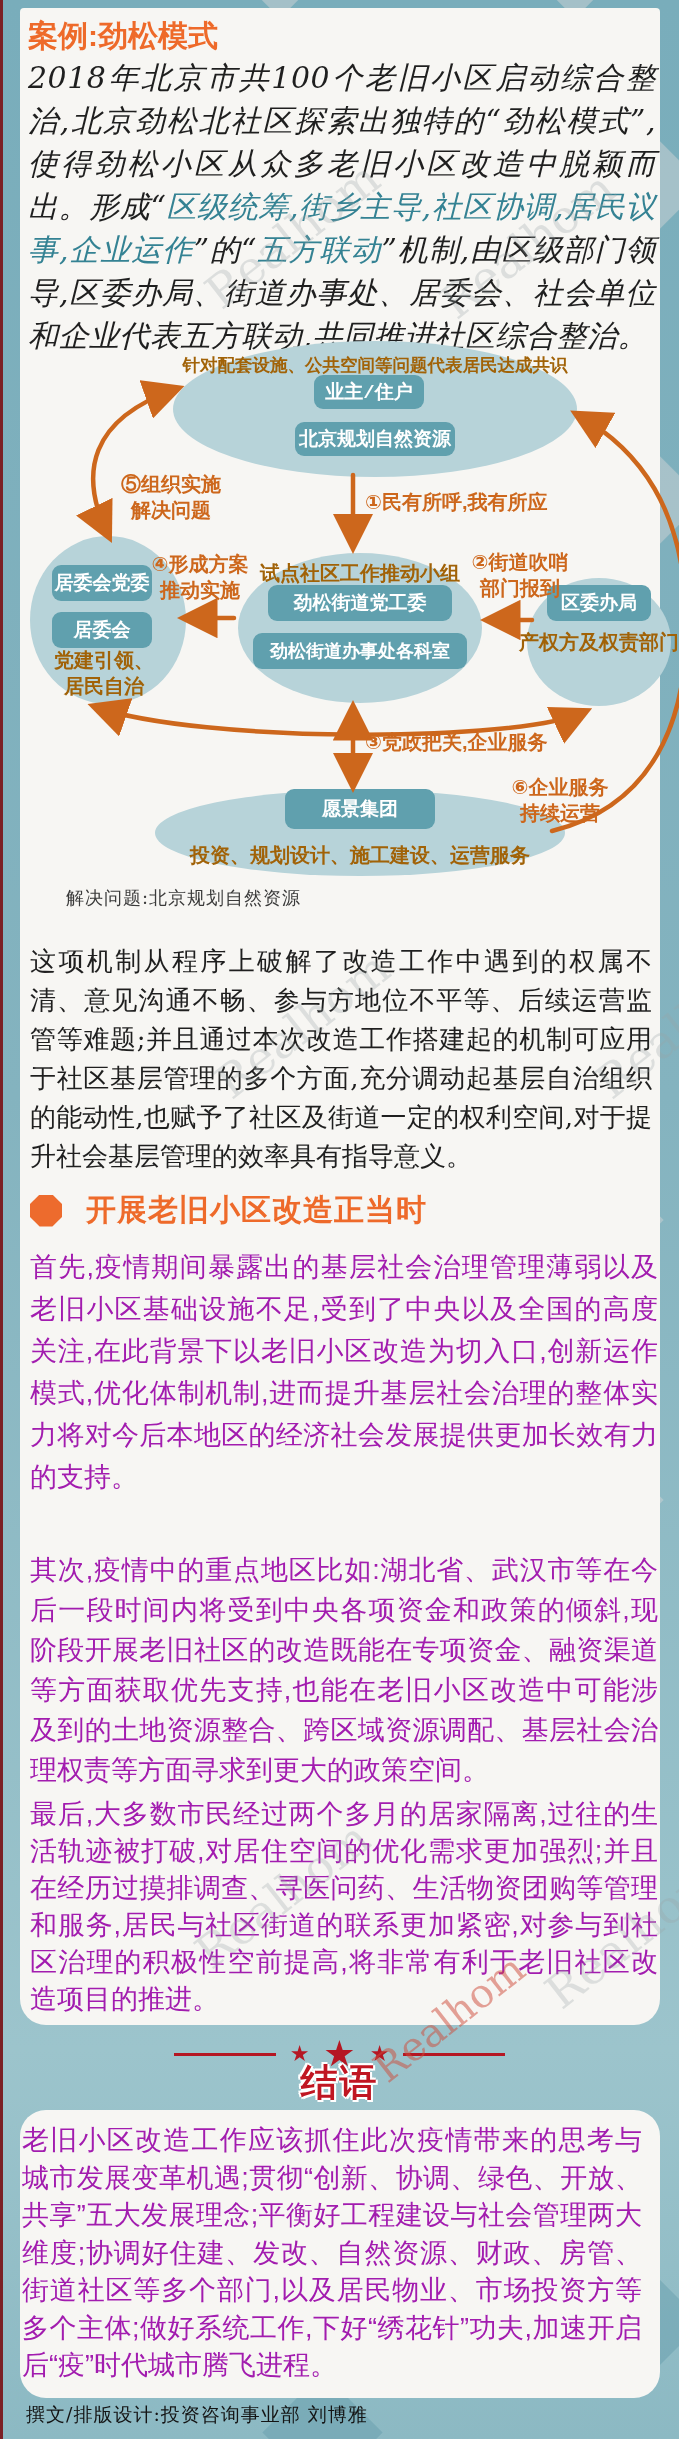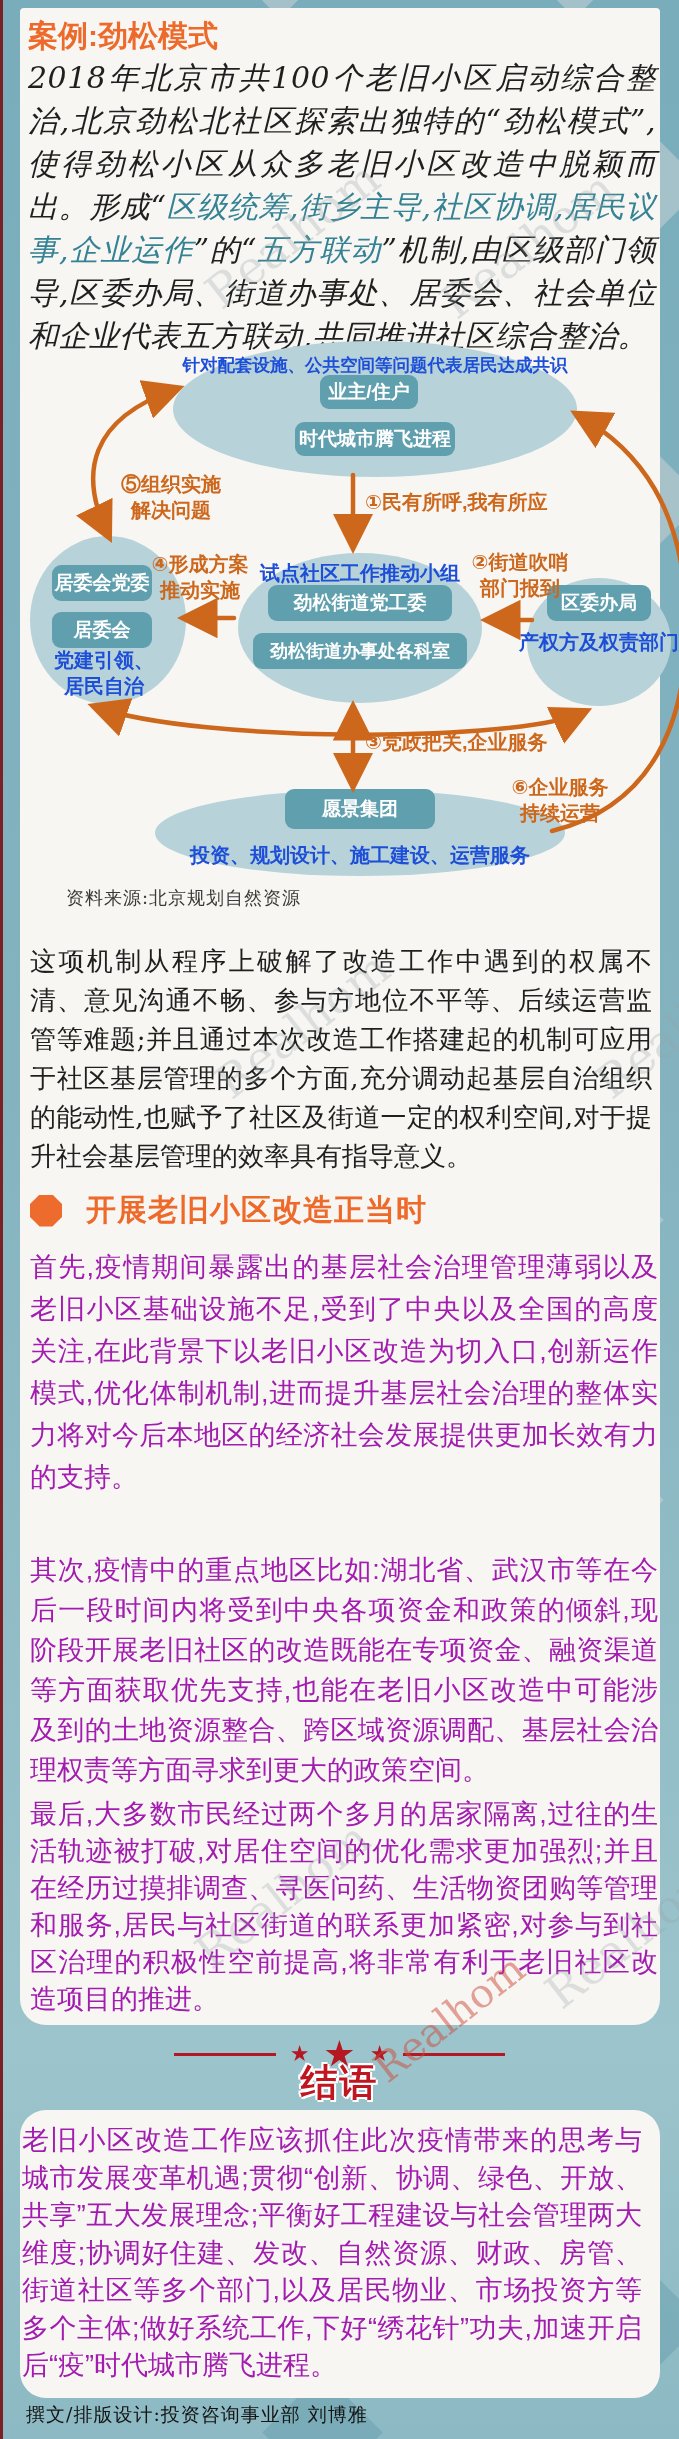--- a/index.html
+++ b/index.html
@@ -22,21 +22,21 @@
   .body-par{font-size:27px;line-height:42px;}
   .sec-head{display:flex;align-items:center;}
   .octagon{width:32px;height:32px;background:#ed6b2d;margin-right:24px;
     clip-path:polygon(30% 0,70% 0,100% 30%,100% 70%,70% 100%,30% 100%,0 70%,0 30%);}
   .sec-head span.t{font-size:30px;font-weight:bold;color:#ee6a2a;letter-spacing:1px;}
   
   .diagram{position:absolute;left:20px;top:333px;width:640px;height:548px;}
   .ell{position:absolute;background:#b7d3d9;border-radius:50%;}
   .tbox{position:absolute;background:#60a0ae;color:#fff;font-weight:bold;border-radius:9px;
     display:flex;align-items:center;justify-content:center;font-size:19px;white-space:nowrap;z-index:3;}
-  .dcap{position:absolute;font-weight:bold;color:#1d4ed8;font-size:20px;text-align:center;white-space:nowrap;z-index:3;}
+  .dcap{position:absolute;font-weight:bold;color:#a16207;font-size:20px;text-align:center;white-space:nowrap;z-index:3;}
   .olab{position:absolute;color:#cd671c;font-weight:bold;font-size:20px;line-height:26px;
     text-align:center;white-space:nowrap;z-index:5;}
   .flow{position:absolute;left:0;top:0;z-index:4;pointer-events:none;}
   .src{font-family:"DejaVu Serif","Liberation Serif",serif;font-size:18px;color:#3a3a3a;letter-spacing:1px;}
   
   .divider{position:absolute;left:0;top:2036px;width:100%;height:36px;display:flex;
     align-items:center;justify-content:center;gap:14px;z-index:3;}
   .dline{width:102px;height:3px;background:#b51723;}
   .star{color:#b51723;line-height:1;}
   .star.small{font-size:22px;}
@@ -105,22 +105,22 @@
           <path d="M492,279 L449,279" marker-end="url(#ah)"></path>
           <path d="M194,277 L146,277" marker-end="url(#ah)"></path>
           <path d="M68,194 C38,132 50,78 136,48" marker-start="url(#ah)" marker-end="url(#ah)"></path>
           <path d="M56,366 C160,402 478,402 544,371" marker-start="url(#ah)" marker-end="url(#ah)"></path>
           <path d="M313,368 L313,443" marker-start="url(#ah)" marker-end="url(#ah)"></path>
           <path d="M512,490 C625,462 650,360 646,268 C642,170 602,110 538,74" marker-end="url(#ah)"></path>
         </g>
       </svg>
 
       <div class="dcap" style="left:133px;top:12px;width:404px;font-size:17.5px;">针对配套设施、公共空间等问题代表居民达成共识</div>
-      <div class="tbox" style="left:280px;top:34px;width:98px;height:34px;">业主/住户</div>
-      <div class="tbox" style="left:255px;top:81px;width:160px;height:34px;">时代城市腾飞进程</div>
+      <div class="tbox" style="left:274px;top:34px;width:110px;height:34px;font-family:Liberation Mono, monospace;">业主/住户</div>
+      <div class="tbox" style="left:255px;top:81px;width:160px;height:34px;">北京规划自然资源</div>
 
       <div class="tbox" style="left:12px;top:224px;width:100px;height:36px;">居委会党委</div>
       <div class="tbox" style="left:12px;top:271px;width:100px;height:36px;">居委会</div>
       <div class="dcap" style="left:-6px;top:306px;width:140px;">党建引领、</div>
       <div class="dcap" style="left:-6px;top:332px;width:140px;">居民自治</div>
 
       <div class="dcap" style="left:198px;top:219px;width:244px;">试点社区工作推动小组</div>
       <div class="tbox" style="left:228px;top:244px;width:184px;height:36px;">劲松街道党工委</div>
       <div class="tbox" style="left:213px;top:292px;width:214px;height:36px;font-size:18px;">劲松街道办事处各科室</div>
 
@@ -131,21 +131,21 @@
       <div class="dcap" style="left:115px;top:501px;width:410px;">投资、规划设计、施工建设、运营服务</div>
 
       <div class="olab" style="left:325px;top:148px;">①民有所呼,我有所应</div>
       <div class="olab" style="left:420px;top:208px;width:120px;"><span>②街道吹哨</span><br><span>部门报到</span></div>
       <div class="olab" style="left:325px;top:388px;">③党政把关,企业服务</div>
       <div class="olab" style="left:100px;top:210px;width:120px;"><span>④形成方案</span><br><span>推动实施</span></div>
       <div class="olab" style="left:76px;top:132px;width:110px;font-family:Liberation Mono, monospace;"><span>⑤组织实施</span><br><span>解决问题</span></div>
       <div class="olab" style="left:460px;top:433px;width:120px;"><span>⑥企业服务</span><br><span>持续运营</span></div>
     </div>
 
-    <div class="abs src" style="left:46px;top:878px;">资料来源:北京规划自然资源</div>
+    <div class="abs src" style="left:46px;top:878px;">解决问题:北京规划自然资源</div>
 
     <p class="abs kai p2" style="left:10px;top:934px;width:622px;">这项机制从程序上破解了改造工作中遇到的权属不清、意见沟通不畅、参与方地位不平等、后续运营监管等难题;并且通过本次改造工作搭建起的机制可应用于社区基层管理的多个方面,充分调动起基层自治组织的能动性,也赋予了社区及街道一定的权利空间,对于提升社会基层管理的效率具有指导意义。</p>
 
     <div class="abs sec-head" style="left:10px;top:1182px;">
       <span class="octagon"></span>
       <span class="t">开展老旧小区改造正当时</span>
     </div>
 
     <p class="abs sans body-par" style="left:10px;top:1238px;width:628px;line-height:42px;">首先,疫情期间暴露出的基层社会治理管理薄弱以及老旧小区基础设施不足,受到了中央以及全国的高度关注,在此背景下以老旧小区改造为切入口,创新运作模式,优化体制机制,进而提升基层社会治理的整体实力将对今后本地区的经济社会发展提供更加长效有力的支持。</p>
     <p class="abs sans body-par" style="left:10px;top:1542px;width:628px;line-height:40px;">其次,疫情中的重点地区比如:湖北省、武汉市等在今后一段时间内将受到中央各项资金和政策的倾斜,现阶段开展老旧社区的改造既能在专项资金、融资渠道等方面获取优先支持,也能在老旧小区改造中可能涉及到的土地资源整合、跨区域资源调配、基层社会治理权责等方面寻求到更大的政策空间。</p>

